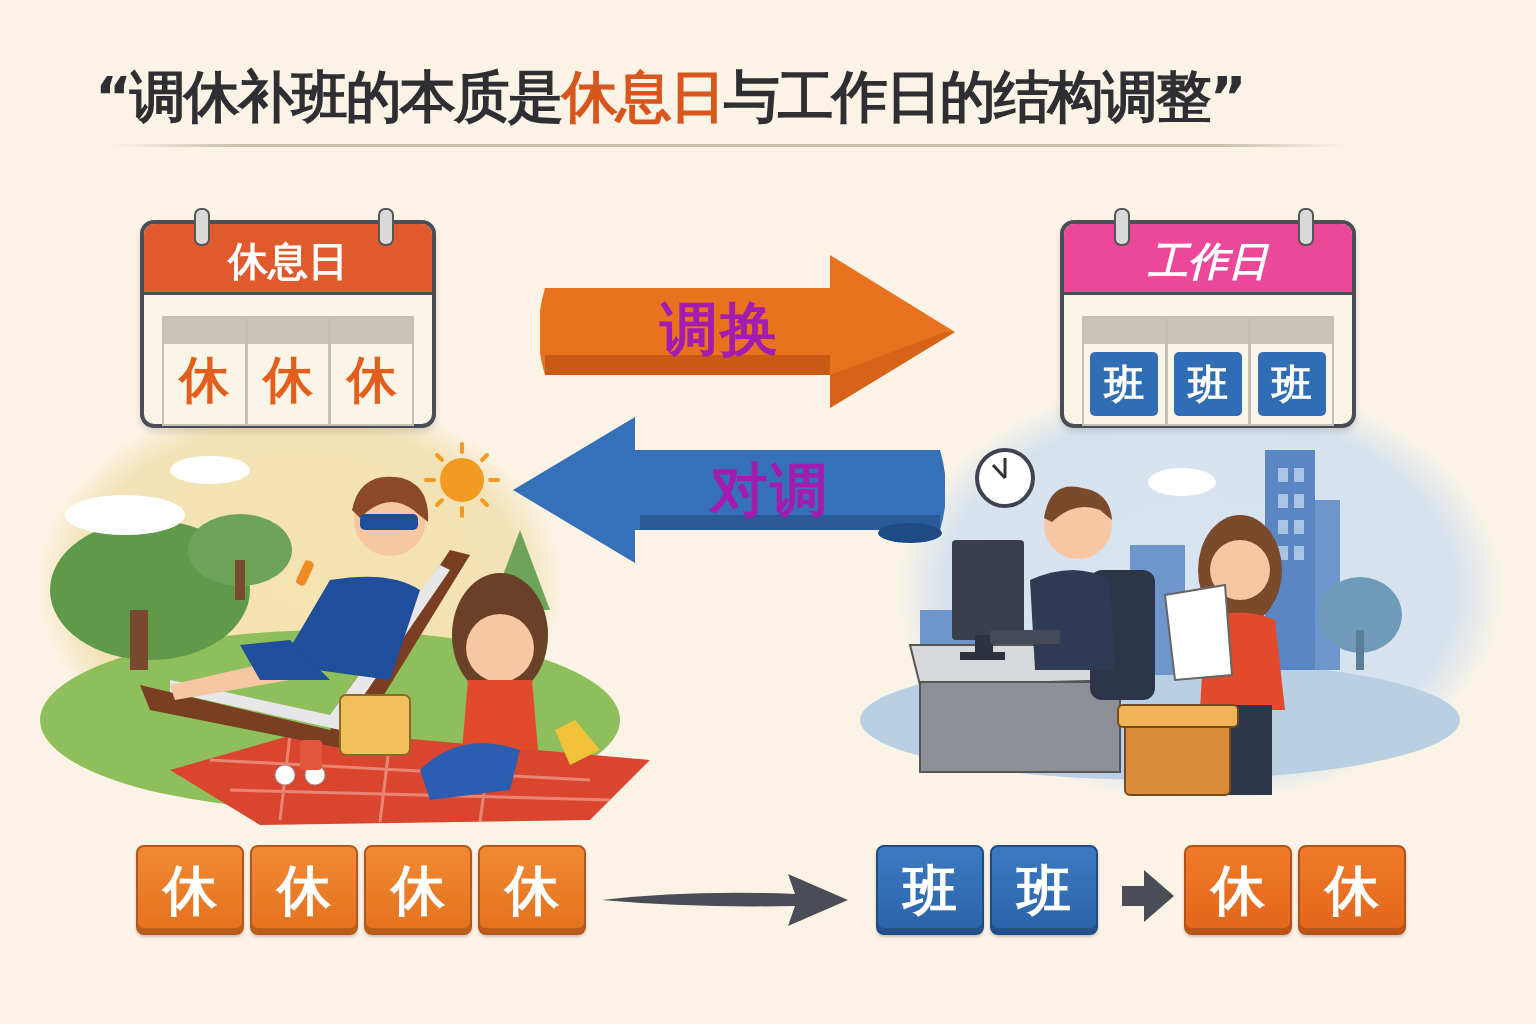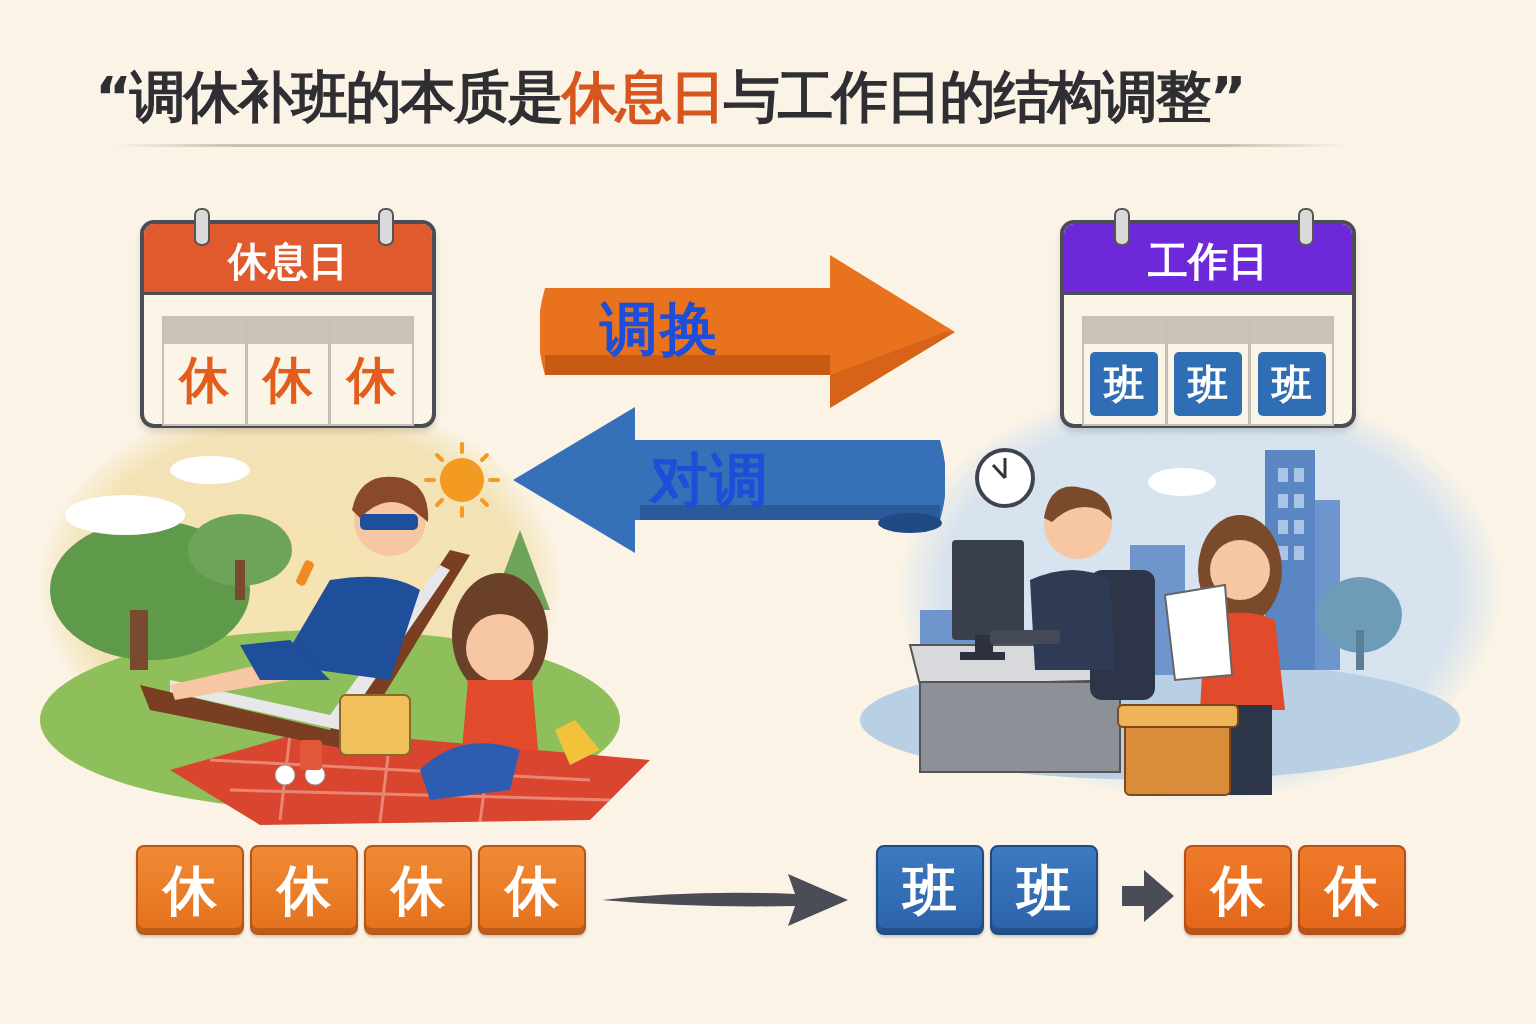--- a/index.html
+++ b/index.html
@@ -46,21 +46,21 @@
   .cal-cell::before {
     content:""; position:absolute; left:0; right:0; top:0; height:26px; background:#c9c3b8;
   }
   .rest-char { color:#e35e1c; font-size:50px; font-weight:bold; margin-bottom:10px; position:relative; }
   .work-chip {
     position:relative; width:68px; height:64px; background:#2f6db5; color:#fff; border-radius:5px;
     font-size:40px; font-weight:bold; text-align:center; line-height:64px; margin-bottom:8px;
   }
   
   .arrow-label {
-    color:#1d4ed8; font-size:58px; font-weight:bold; text-align:left; letter-spacing:2px;
+    color:#a21caf; font-size:58px; font-weight:bold; text-align:center; letter-spacing:2px;
   }
   
   .tile {
     width:108px; height:90px; border-radius:8px; color:#fff; font-size:54px; font-weight:bold;
     text-align:center; line-height:88px; box-sizing:border-box;
     box-shadow:inset 0 -5px 0 rgba(0,0,0,0.18), 0 2px 3px rgba(0,0,0,0.2);
   }
   .tile.rest { background:linear-gradient(#f08a34,#e4711e); border:2px solid #b6561a; }
   .tile.work { background:linear-gradient(#3c7ac2,#2b62a8); border:2px solid #1f4a84; }
   .tile.rest2 { background:linear-gradient(#ef7a2a,#e3661a); border:2px solid #b6501a; }
@@ -200,21 +200,21 @@
     <div class="cal-cell">
         <span class="rest-char">休</span>
       </div>
     <div class="cal-cell">
         <span class="rest-char">休</span>
       </div>
   </div>
 </div>
 
 <div class="abs cal" style="left:1060px; top:220px;">
-  <div class="cal-head" style="background:#6d28d9;">工作日</div>
+  <div class="cal-head" style="background:#ec4899;font-style:italic;">工作日</div>
   <div class="ring" style="left:50px;"></div>
   <div class="ring" style="left:234px;"></div>
   <div class="cal-grid">
     <div class="cal-cell">
         <div class="work-chip">班</div>
       </div>
     <div class="cal-cell">
         <div class="work-chip">班</div>
       </div>
     <div class="cal-cell">
@@ -225,21 +225,21 @@
 
 <div class="abs" style="left:540px; top:250px; width:420px; height:160px;">
   <svg width="420" height="160" viewBox="0 0 420 160" style="position:absolute;left:0;top:0;">
     <path d="M5 38 L290 38 L290 5 L415 82 L290 158 L290 125 L5 125 Q-8 82 5 38 Z" fill="#e8721e"></path>
     <path d="M5 105 L290 105 L290 125 L5 125 Z" fill="#c95a14"></path>
     <path d="M290 125 L290 158 L415 82 L405 82 Z" fill="#c95a14" opacity="0.6"></path>
   </svg>
   <div class="arrow-label" style="position:absolute; left:60px; top:38px; width:240px; line-height:82px;">调换</div>
 </div>
 
-<div class="abs" style="left:510px; top:405px; width:435px; height:150px;">
+<div class="abs" style="left:510px; top:415px; width:435px; height:150px;">
   <svg width="435" height="150" viewBox="0 0 435 150" style="position:absolute;left:0;top:0;">
     <path d="M430 35 L125 35 L125 2 L3 75 L125 148 L125 115 L430 115 Q442 75 430 35 Z" fill="#3670b8"></path>
     <path d="M130 100 L430 100 L430 115 L130 115 Z" fill="#2a5a98"></path>
     <ellipse cx="400" cy="118" rx="32" ry="10" fill="#1f4a84"></ellipse>
   </svg>
   <div class="arrow-label" style="position:absolute; left:140px; top:35px; width:240px; line-height:80px;">对调</div>
 </div>
 
 <div class="abs" style="left:136px; top:845px; display:flex; gap:6px;">
   <div class="tile rest">休</div>

